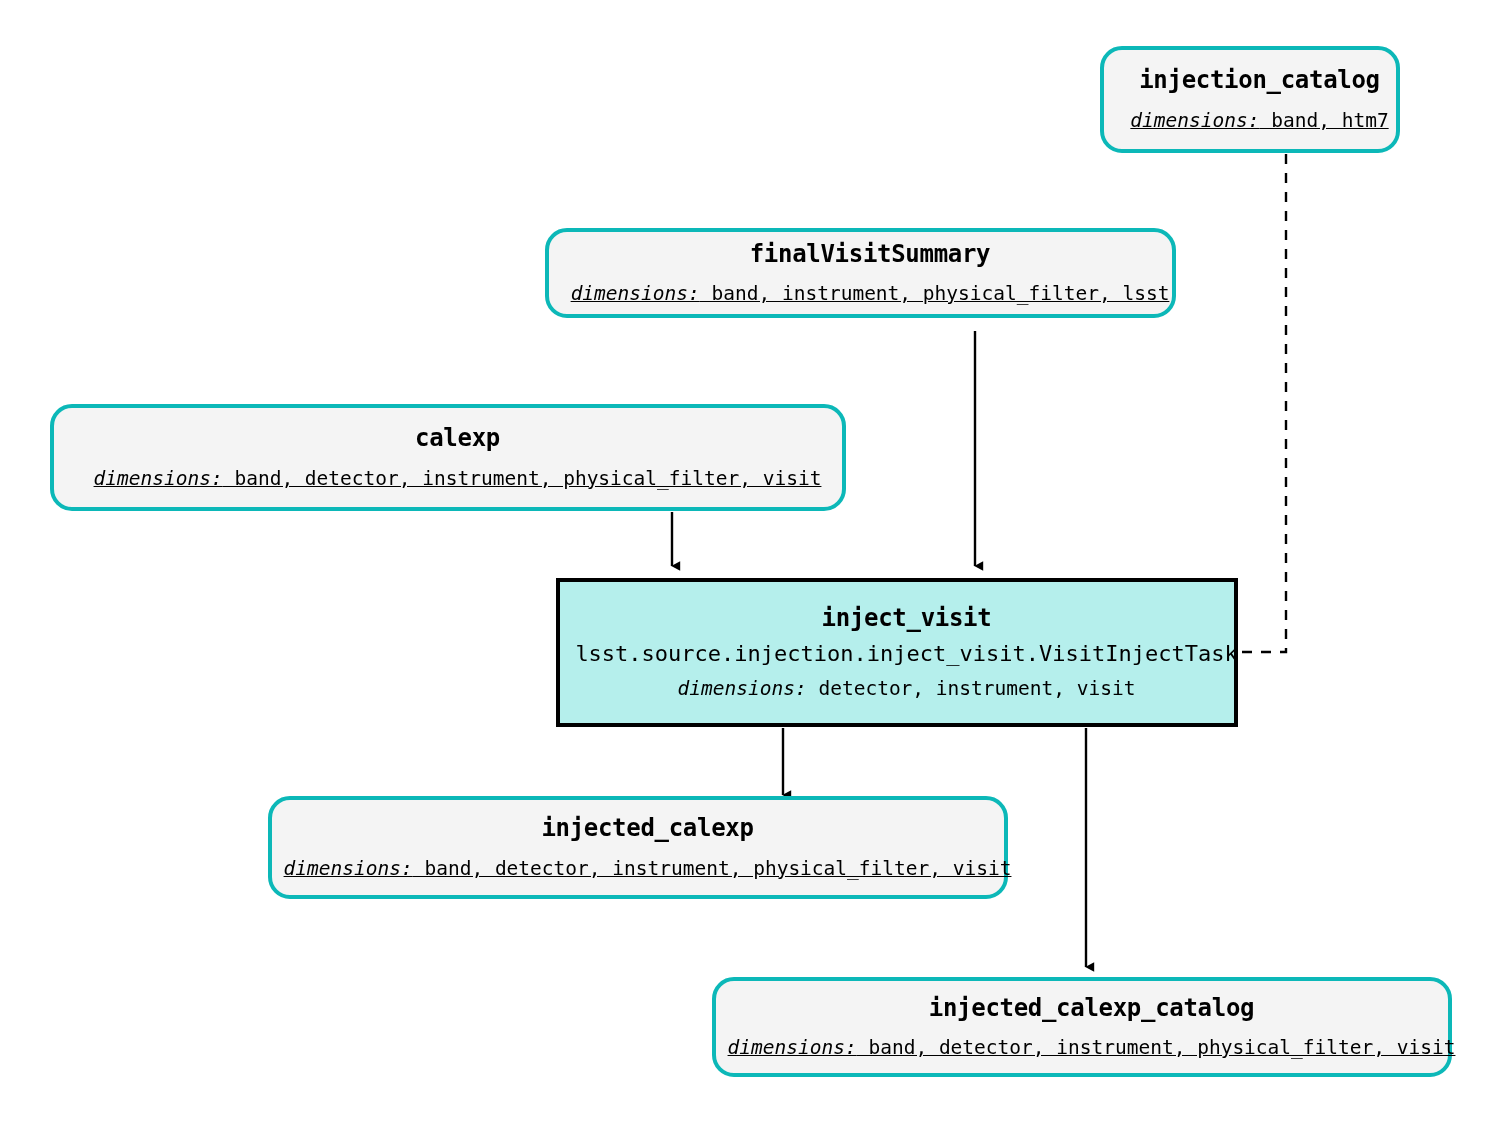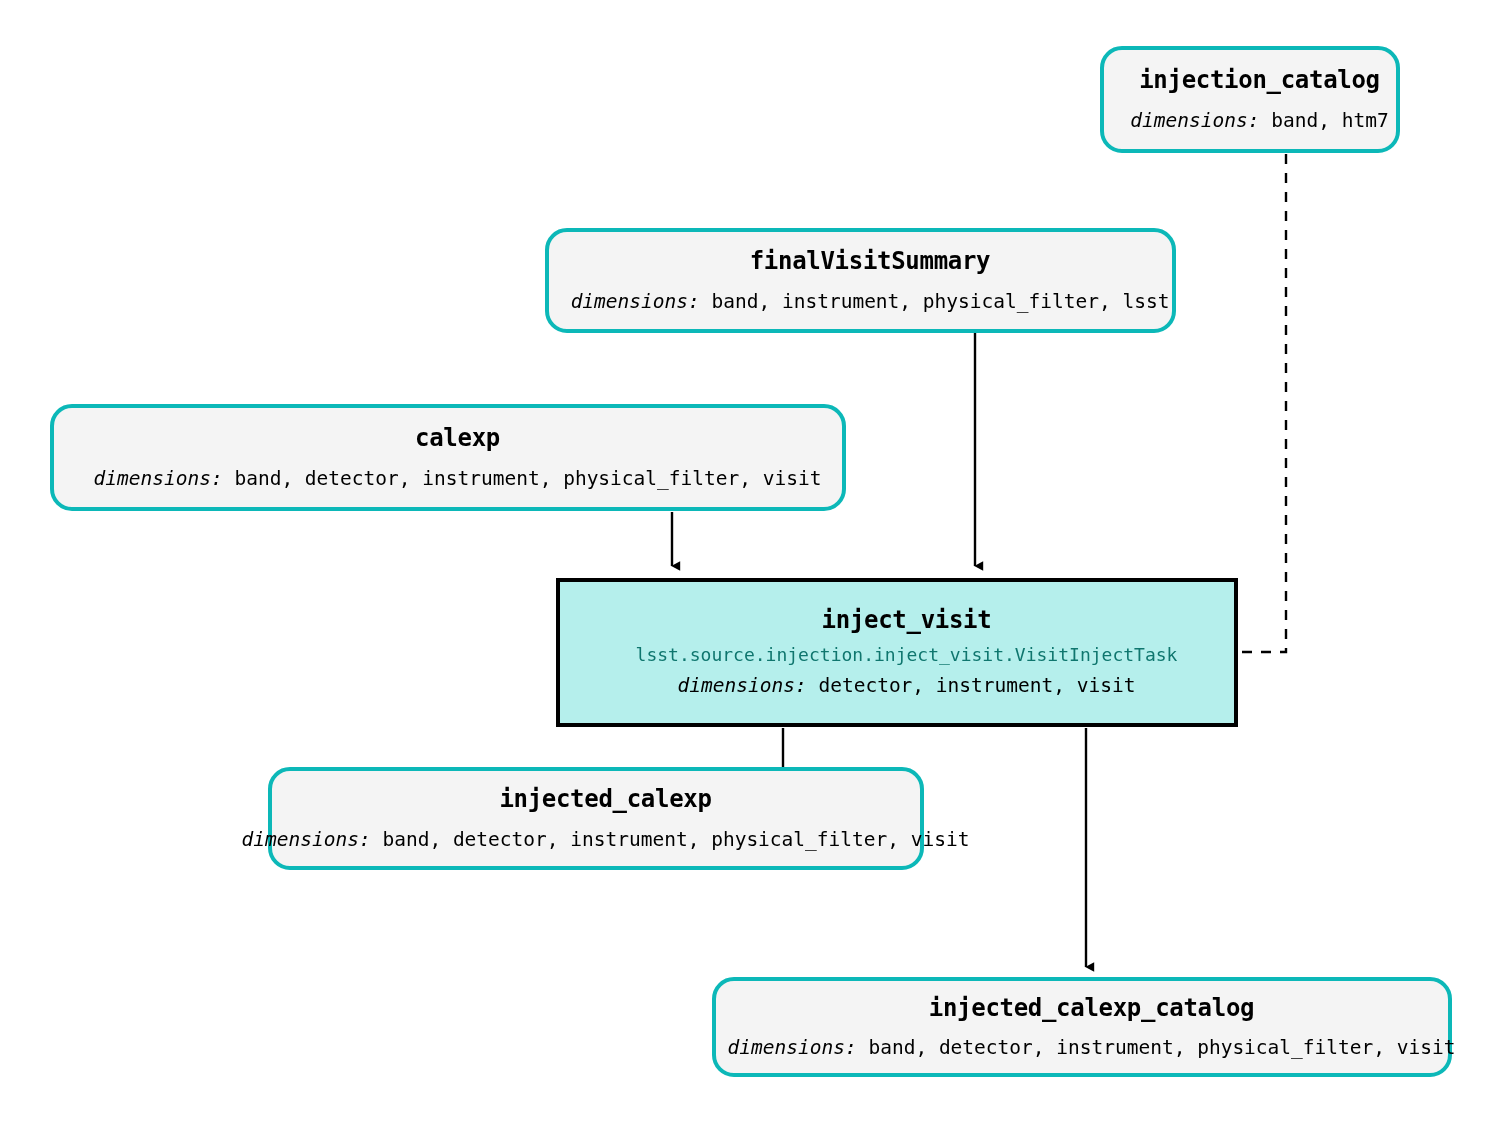--- a/index.html
+++ b/index.html
@@ -49,36 +49,36 @@
     font-family: "DejaVu Sans Mono", monospace;
     font-weight: bold;
     font-size: 24px;
     color: #000000;
     letter-spacing: -0.3px;
     line-height: 1.15;
     white-space: nowrap;
   }
   .node-subtitle {
     font-family: "DejaVu Sans Mono", monospace;
-    font-size: 18px;
-    color: #0f766e;
+    font-size: 22px;
+    color: #000000;
     line-height: 1.2;
     white-space: nowrap;
   }
   .node-dims {
     font-family: "DejaVu Sans Mono", monospace;
     font-size: 19.5px;
     color: #000000;
     line-height: 1.2;
     white-space: nowrap;
   }
   .dims-label {
     font-style: italic;
   }
-  .t-gap-1 { margin-top: 14px; }
+  .t-gap-1 { margin-top: 14px; text-decoration: underline; }
   .t-gap-2 { margin-top: 9px; }
 </style>
 </head>
 <body>
 
 <div id="diagram-root">
 
   <svg id="edges-layer" viewBox="0 0 1499 1130" xmlns="http://www.w3.org/2000/svg">
     <defs>
       <marker id="arrow-down" markerWidth="11" markerHeight="11" refX="5.2" refY="9.4" orient="auto" markerUnits="userSpaceOnUse">
@@ -98,37 +98,37 @@
     <path d="M 783,728 L 783,795" stroke="#000000" stroke-width="2.4" fill="none" marker-end="url(#arrow-down)"></path>
 
     <path d="M 1086,728 L 1086,967" stroke="#000000" stroke-width="2.4" fill="none" marker-end="url(#arrow-down)"></path>
   </svg>
 
   <div class="node dataset" style="left:1100px; top:46px; width:300px; height:107px;">
     <div class="node-title">injection_catalog</div>
     <div class="node-dims t-gap-1"><span class="dims-label">dimensions:</span><span> band, htm7</span></div>
   </div>
 
-  <div class="node dataset" style="left:545px; top:228px; width:631px; height:105px;align-items:center;">
+  <div class="node dataset" style="left:545px; top:228px; width:631px; height:90px;align-items:center;">
     <div class="node-title">finalVisitSummary</div>
     <div class="node-dims t-gap-1"><span class="dims-label">dimensions:</span><span> band, instrument, physical_filter, lsst</span></div>
   </div>
 
   <div class="node dataset" style="left:50px; top:404px; width:796px; height:107px;">
     <div class="node-title">calexp</div>
     <div class="node-dims t-gap-1"><span class="dims-label">dimensions:</span><span> band, detector, instrument, physical_filter, visit</span></div>
   </div>
 
   <div class="node task" style="left:556px; top:578px; width:682px; height:149px;">
     <div class="node-title">inject_visit</div>
     <div class="node-subtitle t-gap-2">lsst.source.injection.inject_visit.VisitInjectTask</div>
     <div class="node-dims t-gap-2"><span class="dims-label">dimensions:</span><span> detector, instrument, visit</span></div>
   </div>
 
-  <div class="node dataset" style="left:268px; top:767px; width:656px; height:103px;">
+  <div class="node dataset" style="left:268px; top:796px; width:740px; height:103px;">
     <div class="node-title">injected_calexp</div>
     <div class="node-dims t-gap-1"><span class="dims-label">dimensions:</span><span> band, detector, instrument, physical_filter, visit</span></div>
   </div>
 
   <div class="node dataset" style="left:712px; top:977px; width:740px; height:100px;">
     <div class="node-title">injected_calexp_catalog</div>
     <div class="node-dims t-gap-1"><span class="dims-label">dimensions:</span><span> band, detector, instrument, physical_filter, visit</span></div>
   </div>
 
 </div>

